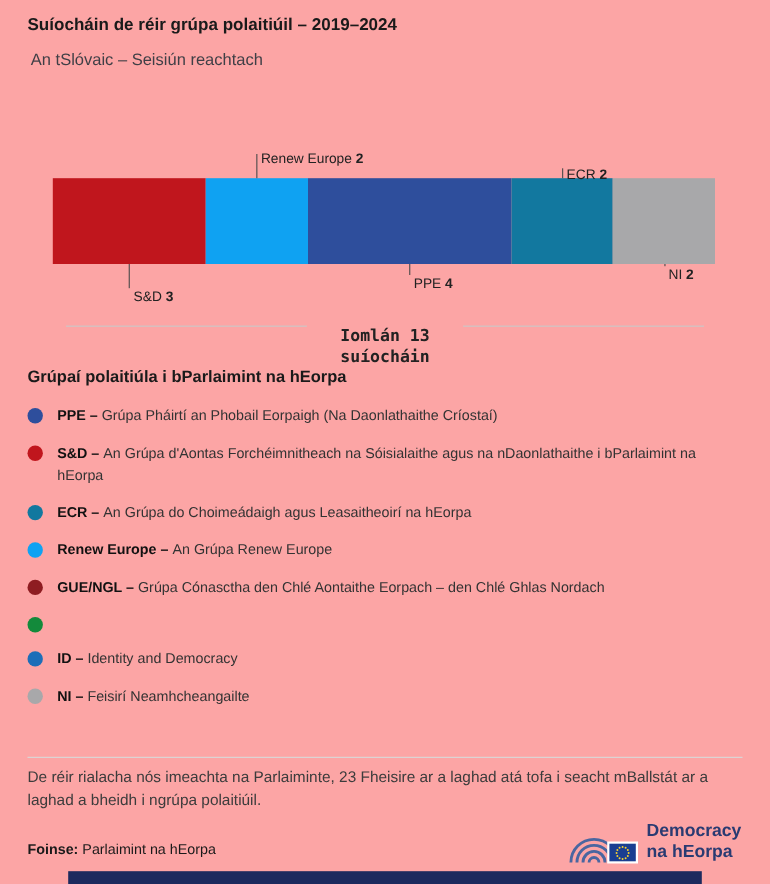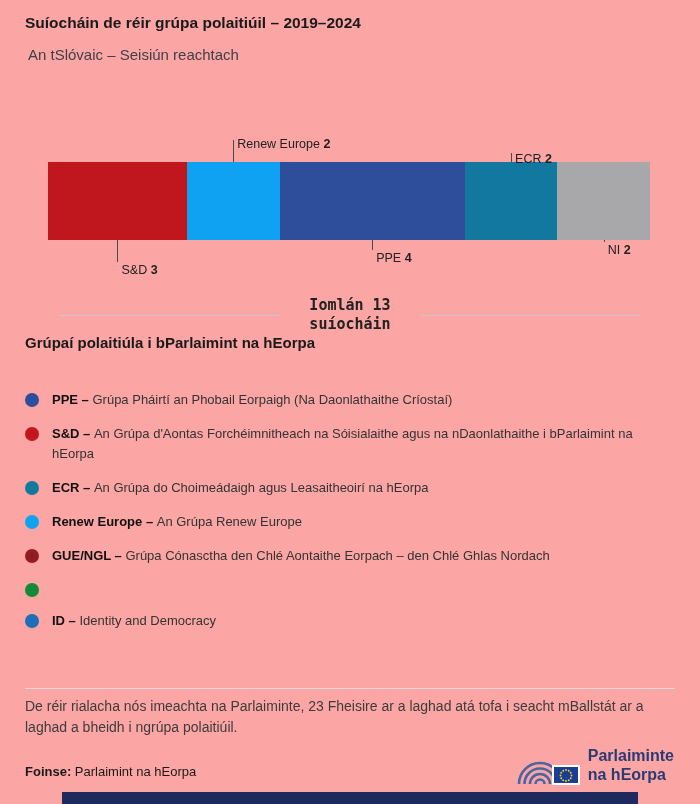--- a/index.html
+++ b/index.html
@@ -33,35 +33,35 @@
   .leader {
     position: absolute; width: 1px; background: #4a4a4a;
   }
   .seg-label {
     position: absolute; font-size: 12.5px; color: #222;
     white-space: nowrap; line-height: 15px;
   }
   .seg-label strong { font-weight: bold; }
   .total-row {
     position: absolute; left: 60px; right: 60px; top: 296px;
-    display: flex; align-items: center;
+    display: flex; align-items: flex-start;
   }
   .hline { flex: 1; border-top: 1px solid #c9c9c9; }
   .total-label {
     padding: 0 30px;
     font-family: "DejaVu Sans Mono", monospace;
     font-size: 15px; font-weight: bold; color: #222;
     white-space: pre-line; line-height: 19px; text-align: left;
   }
   .legend-heading {
     position: absolute; left: 25px; top: 334px; margin: 0;
     font-size: 15px; font-weight: bold; color: #1a1a1a;
   }
   .legend {
-    position: absolute; left: 25px; top: 368px; width: 652px; margin-top: 22px;
+    position: absolute; left: 25px; top: 368px; width: 652px;
   }
   .legend-item {
     display: flex; align-items: flex-start; margin-bottom: 14px;
   }
   .dot {
     flex: 0 0 auto; width: 14px; height: 14px; border-radius: 50%;
     margin: 3px 13px 0 0;
   }
   .legend-text { font-size: 13px; line-height: 20px; color: #333; }
   .legend-text strong { color: #111; }
@@ -148,20 +148,24 @@
       <div class="legend-item">
         <span class="dot" style="background: rgb(142, 28, 33);"></span>
         <span class="legend-text"><strong>GUE/NGL – </strong><span>Grúpa Cónasctha den Chlé Aontaithe Eorpach – den Chlé Ghlas Nordach</span></span>
       </div>
       <div class="legend-item">
         <span class="dot" style="background: rgb(19, 138, 59);"></span>
       </div>
       <div class="legend-item">
         <span class="dot" style="background: rgb(29, 110, 184);"></span>
         <span class="legend-text"><strong>ID – </strong><span>Identity and Democracy</span></span>
+      </div>
+      <div class="legend-item">
+        <span class="dot" style="background: rgb(168, 168, 170);"></span>
+        <span class="legend-text"><strong>NI – </strong><span>Feisirí Neamhcheangailte</span></span>
       </div>
     </div>
 
   <div class="divider"></div>
 
   <p class="note">De réir rialacha nós imeachta na Parlaiminte, 23 Fheisire ar a laghad atá tofa i seacht mBallstát ar a laghad a bheidh i ngrúpa polaitiúil.</p>
 
   <p class="source"><strong>Foinse:</strong> <span>Parlaimint na hEorpa</span></p>
 
   <div class="logo">
@@ -184,19 +188,19 @@
           <circle cx="50" cy="39" r="0.9"></circle>
             <circle cx="47.25" cy="38.26" r="0.9"></circle>
           <circle cx="45.24" cy="36.25" r="0.9"></circle>
             <circle cx="44.5" cy="33.5" r="0.9"></circle>
           <circle cx="45.24" cy="30.75" r="0.9"></circle>
             <circle cx="47.25" cy="28.74" r="0.9"></circle>
         </g>
       </g>
     </svg>
     <div class="logo-text">
-      <div>Parlaiminte</div>
+      <div>Democracy</div>
       <div>na hEorpa</div>
     </div>
   </div>
 
   <div class="footer-bar"></div>
 </div>
 
 </body></html>

